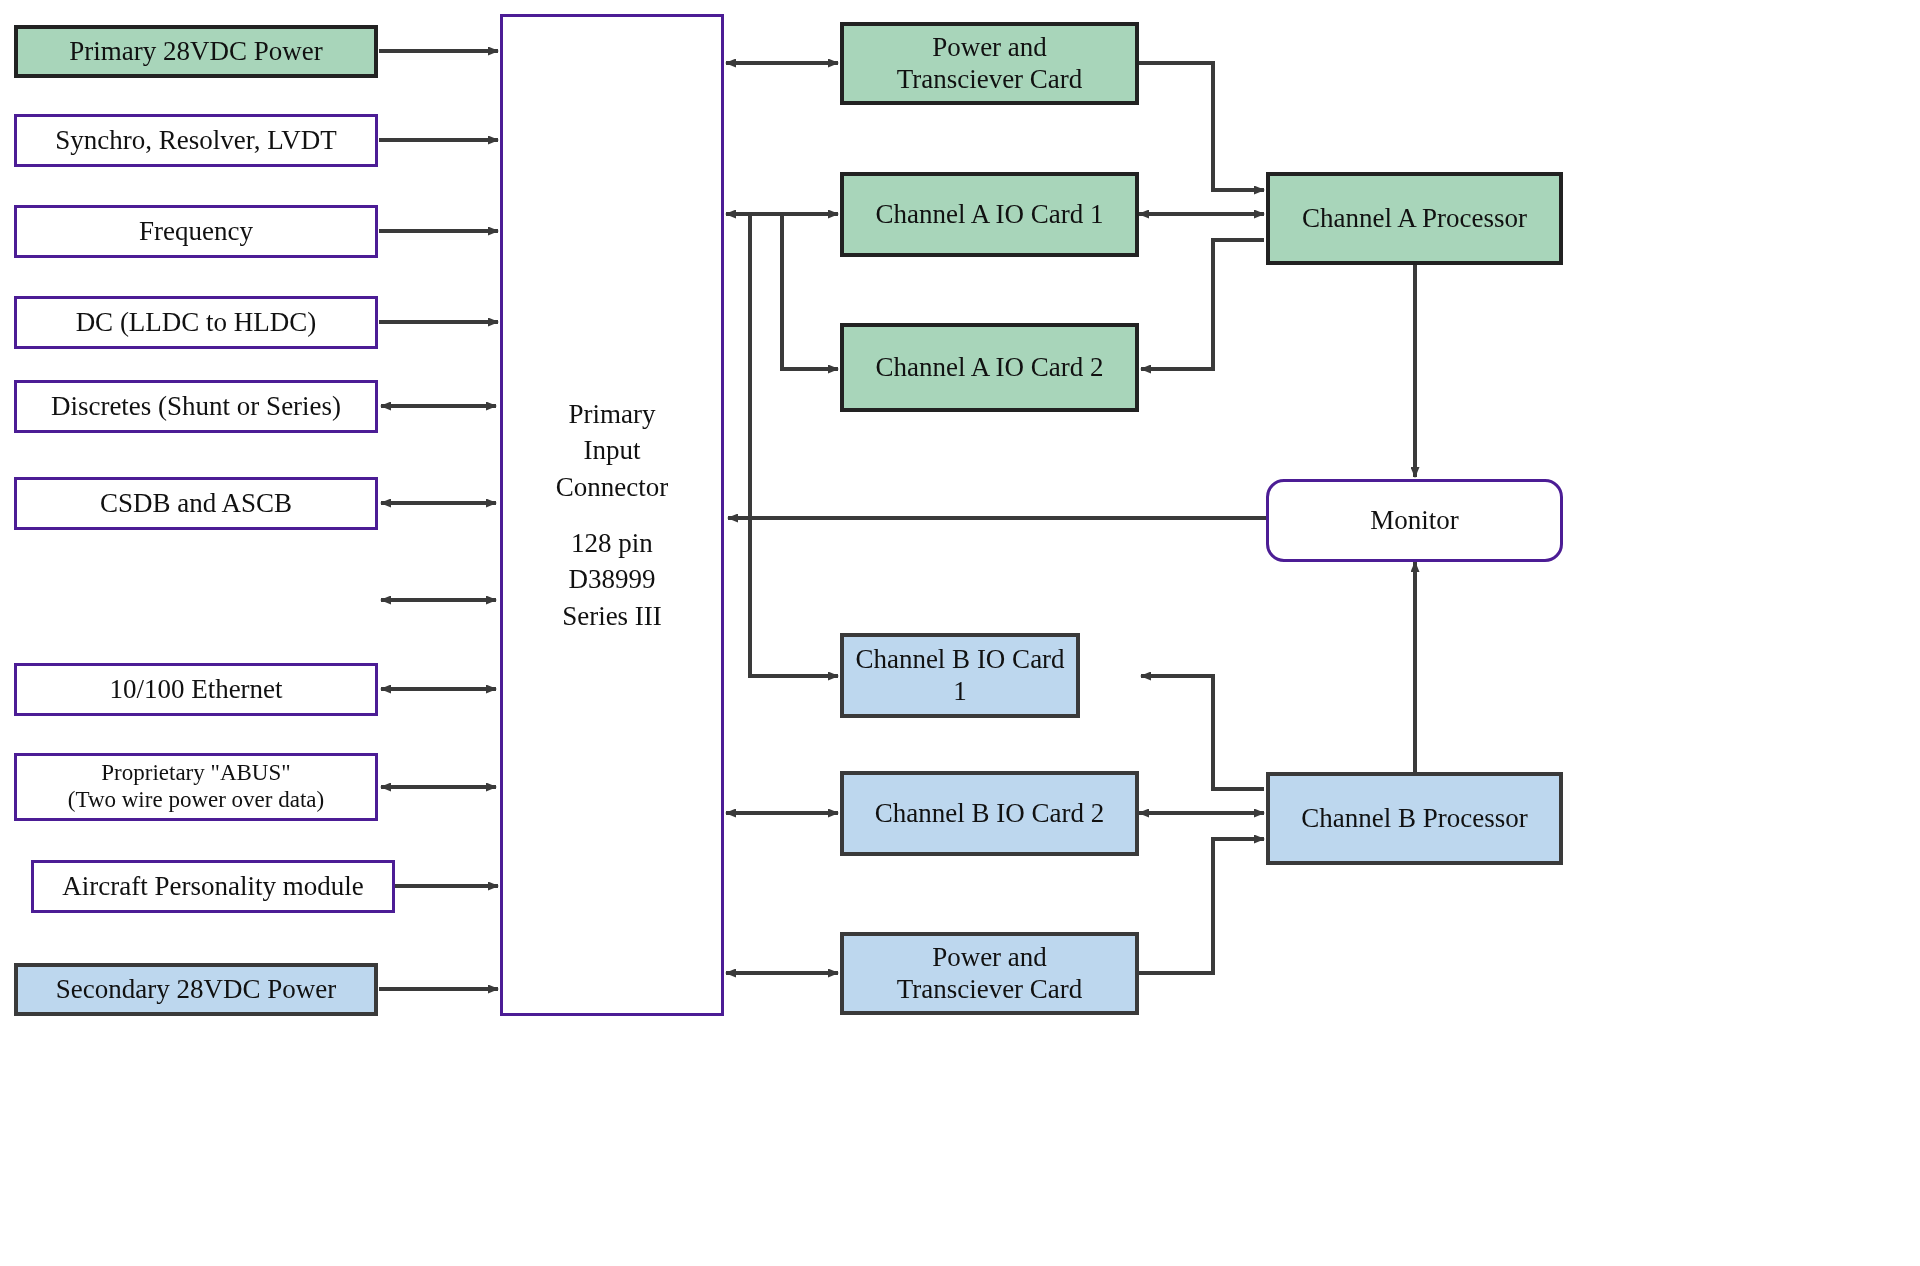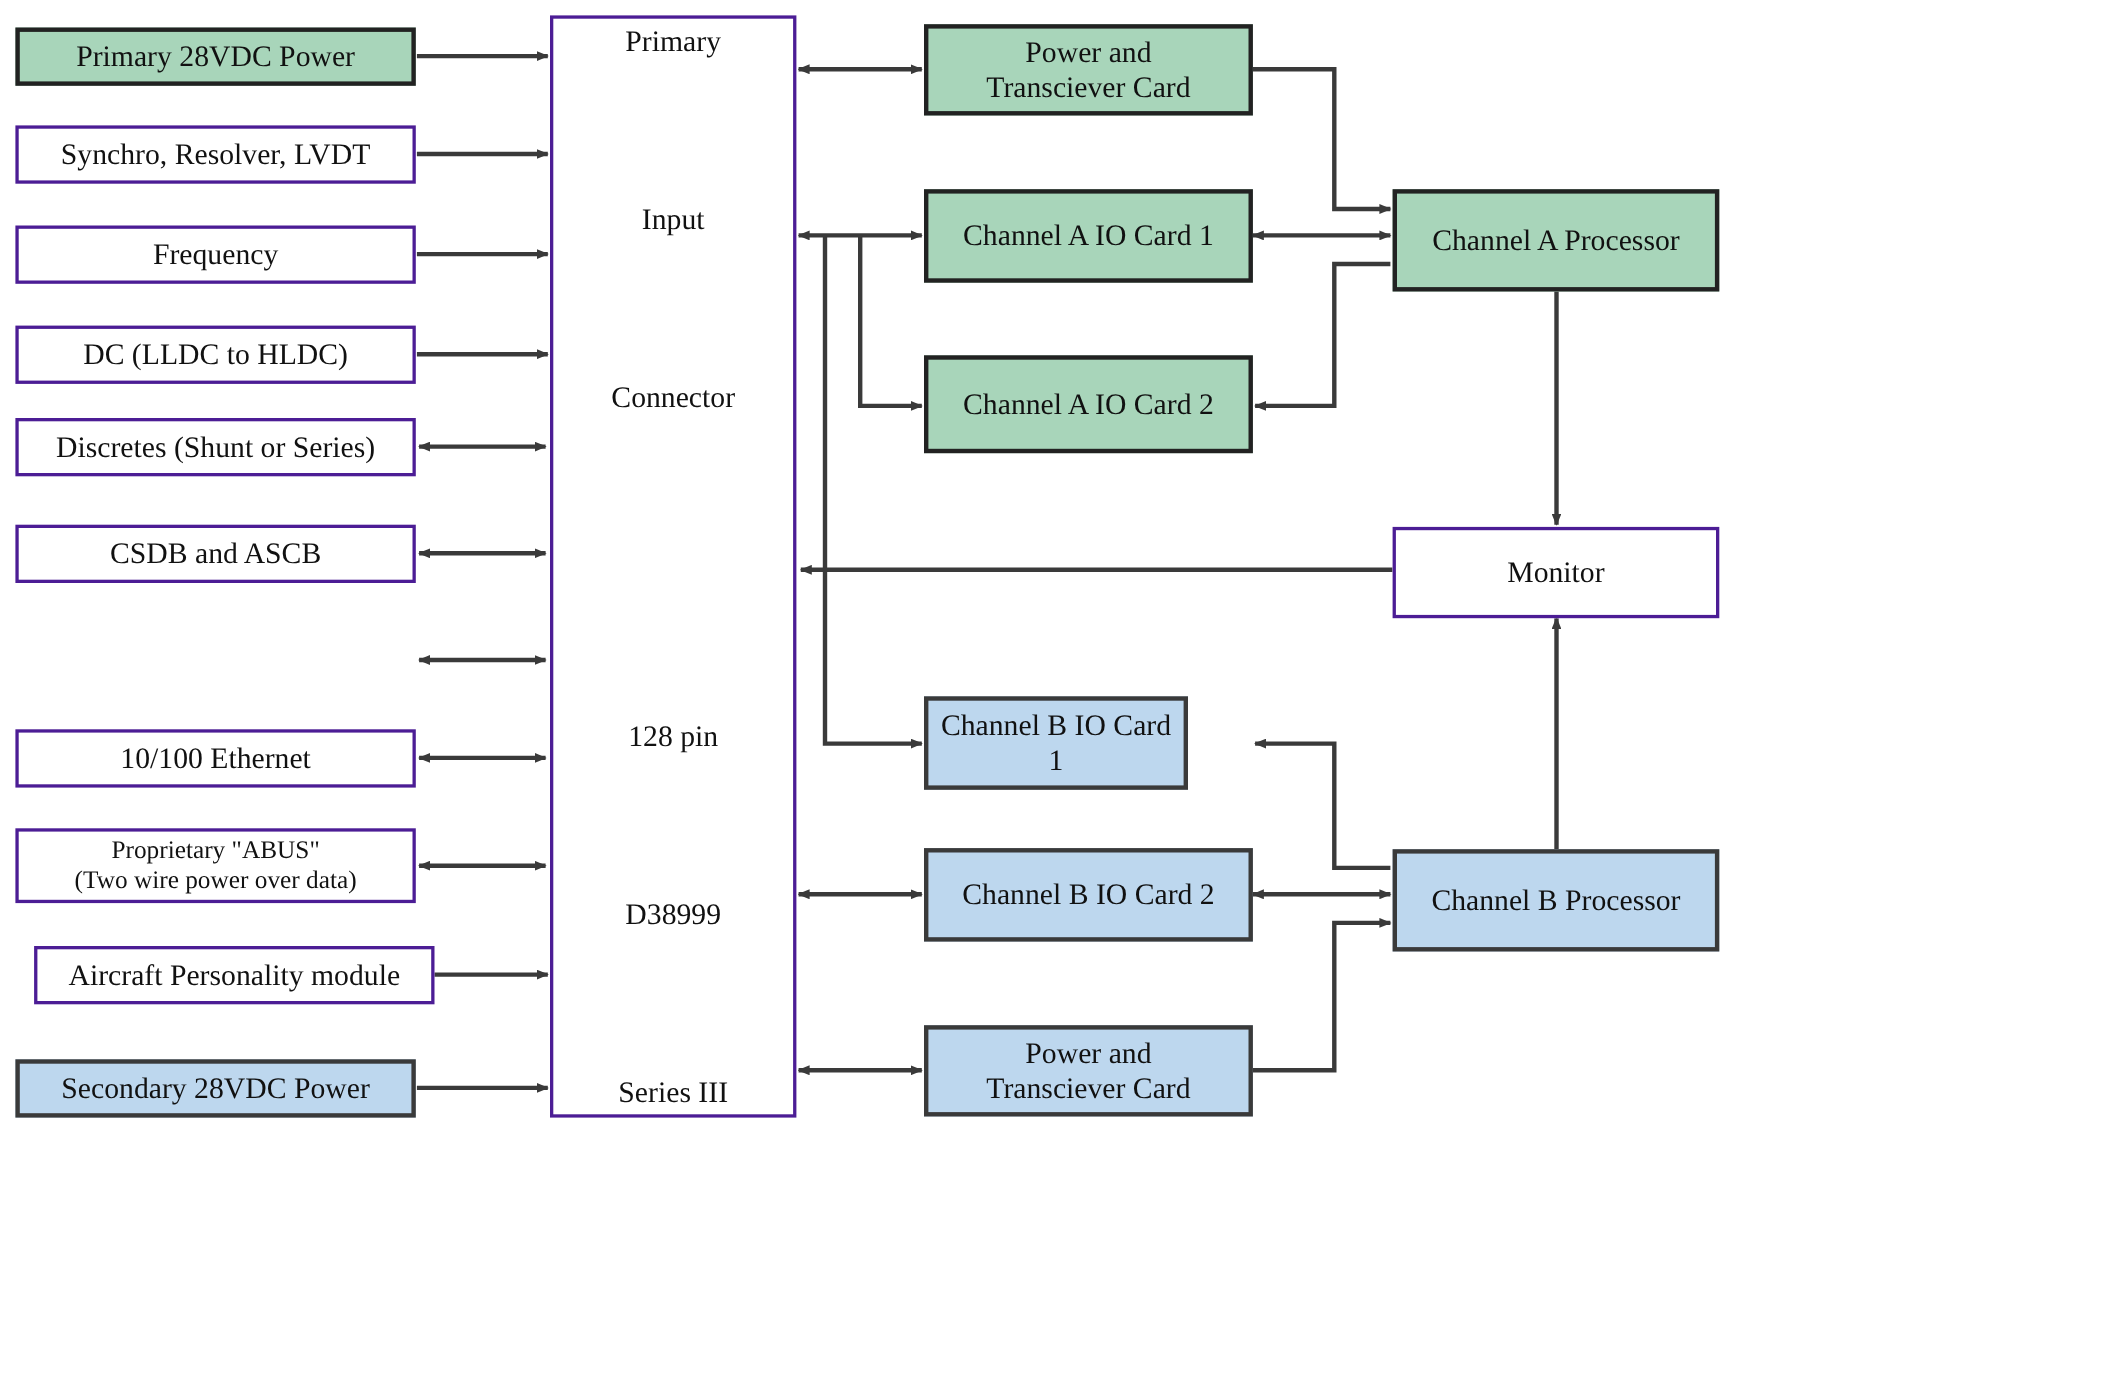--- a/index.html
+++ b/index.html
@@ -5,21 +5,21 @@
 <style>
   html,body{margin:0;padding:0;background:#ffffff;}
   body{font-family:"Liberation Serif","DejaVu Serif",serif;color:#111;}
   #stage{position:relative;width:1920px;height:1266px;background:#fff;overflow:hidden;}
   #wires{position:absolute;left:0;top:0;width:1920px;height:1266px;}
   .node{position:absolute;box-sizing:border-box;border:3px solid #4c1d95;background:#fff;
         display:flex;align-items:center;justify-content:center;text-align:center;
         font-size:27px;line-height:1.16;padding:2px 6px;}
   .node.green{background:#a8d5ba;border-color:#222;border-width:4px;}
   .node.blue{background:#bdd7ee;border-color:#3a3a3a;border-width:4px;}
-  .node.tall{font-size:27px;line-height:1.35;justify-content:space-between;}
+  .node.tall{font-size:27px;line-height:1.35;}
   .node .ln{display:block;}
   .node .gap{display:block;height:20px;}
 </style>
 </head>
 <body>
 
 <div id="stage">
 
   <svg id="wires" viewBox="0 0 1920 1266" xmlns="http://www.w3.org/2000/svg">
     <defs>
@@ -153,21 +153,21 @@
 
   <div class="node blue" style="left:840px;top:932px;width:299px;height:83px;flex-direction:column;">
     <span class="ln">Power and</span>
     <span class="ln">Transciever Card</span>
   </div>
 
   <div class="node green" style="left:1266px;top:172px;width:297px;height:93px;text-align:right;">
     <span>Channel A Processor</span>
   </div>
 
-  <div class="node" style="left:1266px;top:479px;width:297px;height:83px;">
+  <div class="node" style="left:1266px;top:479px;width:297px;height:83px;border-radius:18px;">
     <span>Monitor</span>
   </div>
 
   <div class="node blue" style="left:1266px;top:772px;width:297px;height:93px;">
     <span>Channel B Processor</span>
   </div>
 
 </div>
 
 </body></html>

